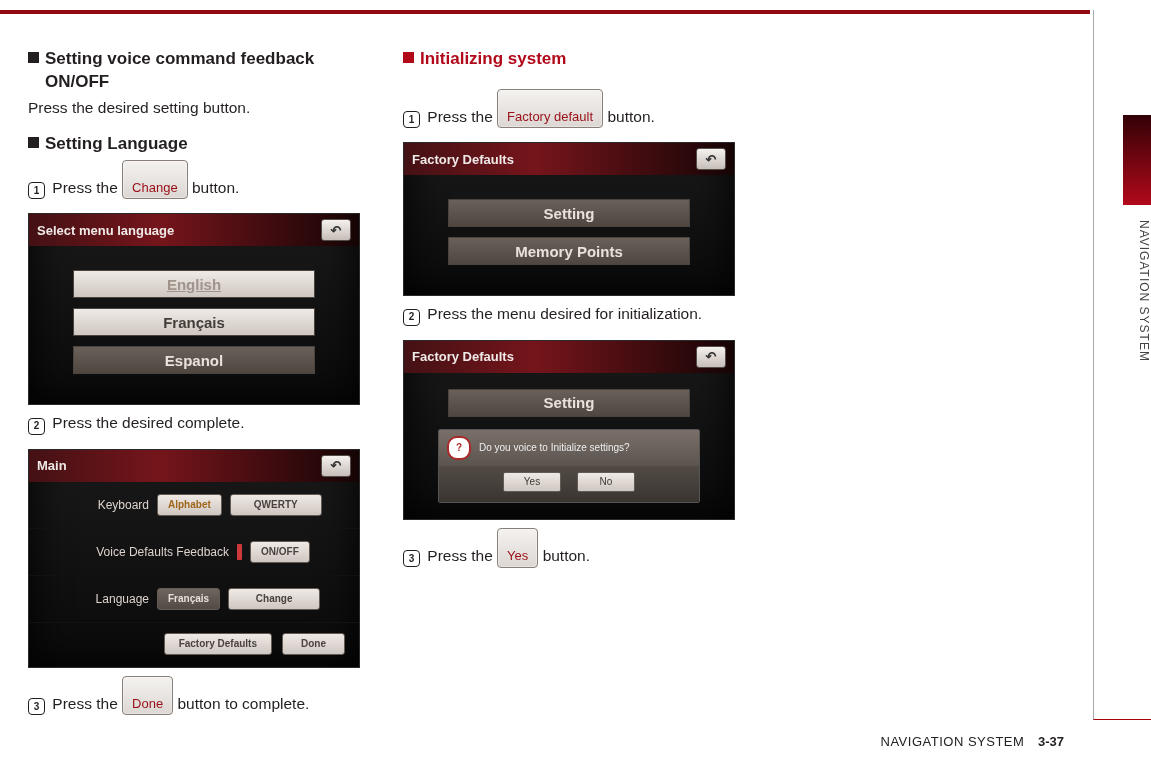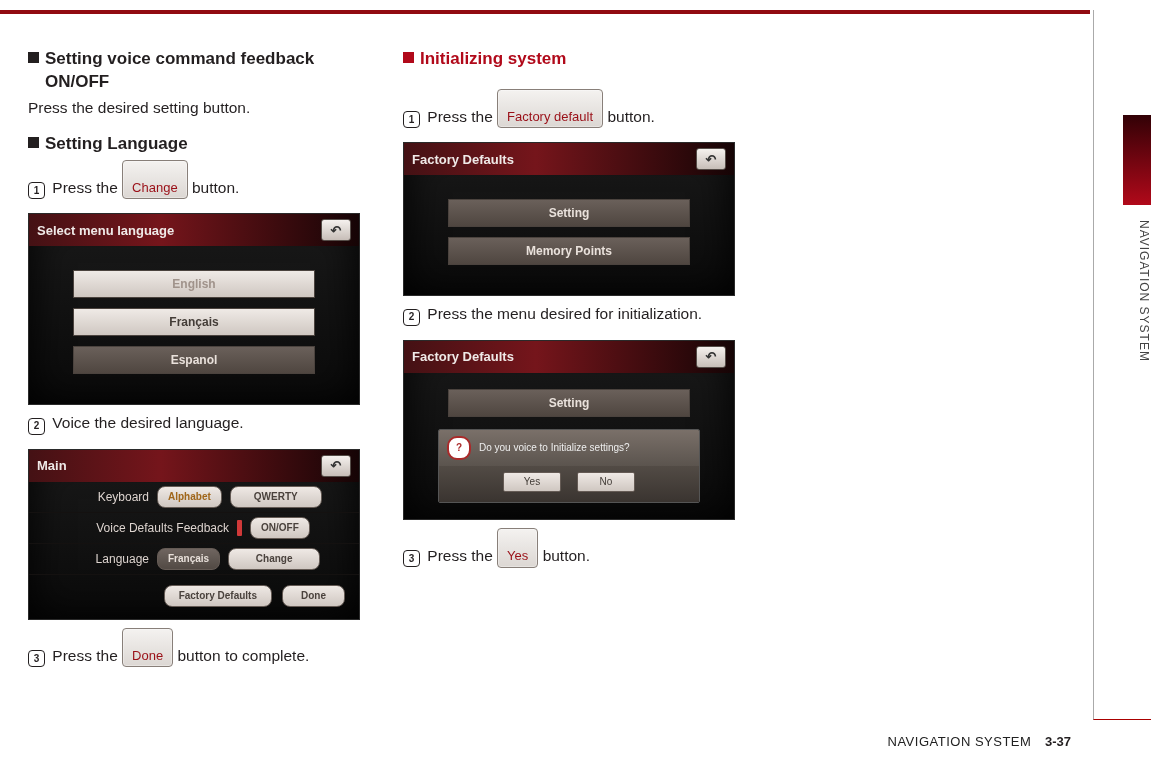--- a/index.html
+++ b/index.html
@@ -47,21 +47,21 @@
     writing-mode: vertical-rl;
     text-orientation: mixed;
     font-size: 12px;
     letter-spacing: 1px;
     text-align: left;
     color: #444;
   }
   .pagefoot {
     position: absolute;
     bottom: 14px;
-    right: 80px;
+    right: 87px;
     font-size: 13px;
   }
   .pagefoot .sec { letter-spacing: 0.5px; color:#222; }
   .pagefoot .num { font-weight:700; margin-left:10px; }
 
   .content {
     position: absolute;
     top: 42px;
     left: 28px;
     width: 720px;
@@ -124,33 +124,33 @@
     border:1px solid #544c47;
   }
   .shot .bodyarea { padding:14px 26px 20px; }
   .opt {
     margin:10px 18px;
     height:26px;
     border-radius:0;
     background:linear-gradient(to bottom,#efeae6,#cfc7c1);
     border:1px solid #4b433e;
     display:flex;align-items:center;justify-content:center;
-    font-size:12px;color:#443d38;font-weight:600;
-  }
-  .opt.dim{color:#a0938b;}
+    font-size:15px;color:#443d38;font-weight:600;
+  }
+  .opt.dim{color:#a0938b;text-decoration:underline;}
   .opt.dark{background:linear-gradient(to bottom,#6a605a,#4f4640);color:#e9e1db;}
 
   .shot.main .row{
     display:flex;align-items:center;gap:8px;
-    padding:4px 10px;
+    padding:12px 10px;
     border-bottom:1px solid #141110;
   }
   .shot.main .row .lbl{flex:0 0 110px;color:#ddd4cf;font-size:12px;}
   .pill{
-    height:20px;border-radius:8px;display:inline-flex;align-items:center;justify-content:center;
+    height:20px;border-radius:3px;display:inline-flex;align-items:center;justify-content:center;
     font-size:10px;font-weight:600;padding:0 10px;
     background:linear-gradient(to bottom,#efe9e5,#cfc7c1);border:1px solid #655b55;color:#4a423d;
   }
   .pill.sel{color:#a0661a;}
   .pill.dark{background:linear-gradient(to bottom,#6f6560,#524a44);color:#e8e0da;}
   .redbar{width:5px;height:16px;background:#d03939;border-radius:1px;}
   .shot.main .footer{display:flex;gap:10px;justify-content:flex-end;padding:10px 14px 12px;}
 
   .dialog{
     margin:12px 34px 16px;
@@ -209,21 +209,21 @@
       </div>
       <div class="bodyarea">
         <div class="opt dim">English</div>
         <div class="opt">Français</div>
         <div class="opt dark">Espanol</div>
       </div>
     </div>
 
     <p class="body">
       <span class="circ">2</span>
-      <span>Voice the desired language.</span>
+      <span>Press the desired complete.</span>
     </p>
 
     <div class="shot main">
       <div class="titlebar">
         <span>Main</span>
         <span class="back">↶</span>
       </div>
       <div class="row">
         <span class="lbl">Keyboard</span>
         <span class="pill sel">Alphabet</span>

